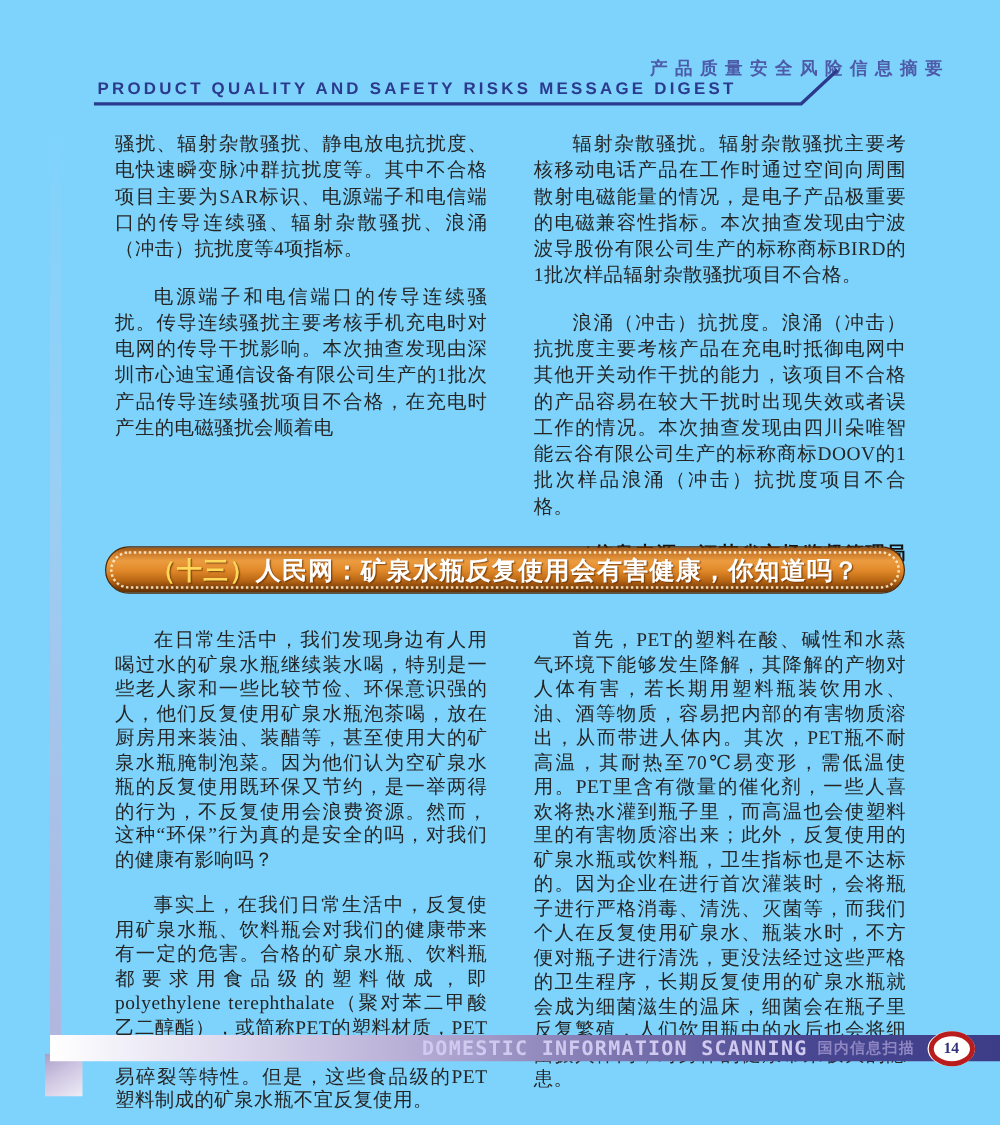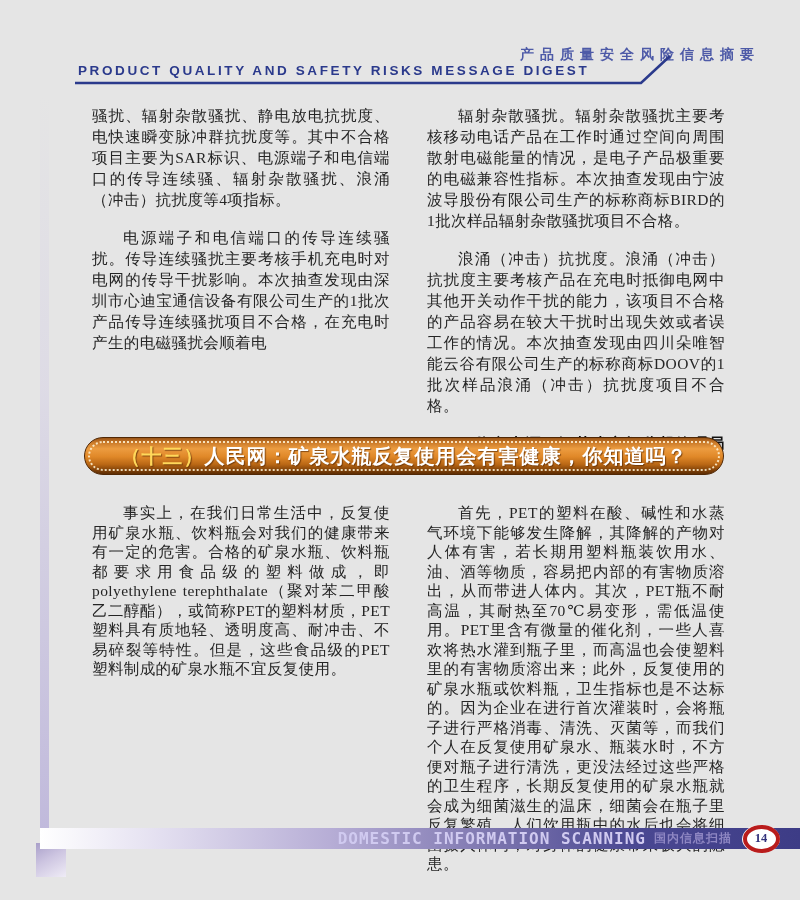--- a/index.html
+++ b/index.html
@@ -1,17 +1,17 @@
 <!DOCTYPE html>
 <html><head>
 <meta charset="utf-8">
 <style>
   html,body { margin:0; padding:0; background:#ffffff; }
   .page {
-    position:relative; width:800px; height:900px; background:#e5e5e5; overflow:hidden;
+    position:relative; width:800px; height:900px; background:#7dd3fc; overflow:hidden;
     font-family:"Liberation Serif","DejaVu Serif",serif;
   }
   
   .header-cn {
     position:absolute; top:46px; right:40px; color:#4d5aa7;
     font-family:"Liberation Sans",sans-serif; font-weight:bold;
     font-size:14px; letter-spacing:6px; white-space:nowrap;
   }
   .header-en {
     position:absolute; top:63px; left:78px; color:#2b3a8c;
@@ -104,20 +104,21 @@
     <p class="ind gap">浪涌（冲击）抗扰度。浪涌（冲击）抗扰度主要考核产品在充电时抵御电网中其他开关动作干扰的能力，该项目不合格的产品容易在较大干扰时出现失效或者误工作的情况。本次抽查发现由四川朵唯智能云谷有限公司生产的标称商标DOOV的1批次样品浪涌（冲击）抗扰度项目不合格。</p>
     <p class="ind gap bold">（信息来源：江苏省市场监督管理局官网 摘录人：朱卫敏）</p>
   </div>
 
   <div class="banner">
     <span class="b-idx">（十三）</span>
       <span class="b-ttl">人民网：矿泉水瓶反复使用会有害健康，你知道吗？</span>
   </div>
 
   <div class="col s2 colL">
+    <p class="ind">在日常生活中，我们发现身边有人用喝过水的矿泉水瓶继续装水喝，特别是一些老人家和一些比较节俭、环保意识强的人，他们反复使用矿泉水瓶泡茶喝，放在厨房用来装油、装醋等，甚至使用大的矿泉水瓶腌制泡菜。因为他们认为空矿泉水瓶的反复使用既环保又节约，是一举两得的行为，不反复使用会浪费资源。然而，这种“环保”行为真的是安全的吗，对我们的健康有影响吗？</p>
     <p class="ind">事实上，在我们日常生活中，反复使用矿泉水瓶、饮料瓶会对我们的健康带来有一定的危害。合格的矿泉水瓶、饮料瓶都要求用食品级的塑料做成，即polyethylene terephthalate（聚对苯二甲酸乙二醇酯），或简称PET的塑料材质，PET塑料具有质地轻、透明度高、耐冲击、不易碎裂等特性。但是，这些食品级的PET塑料制成的矿泉水瓶不宜反复使用。</p>
   </div>
 
   <div class="col s2 colR">
     <p class="ind">首先，PET的塑料在酸、碱性和水蒸气环境下能够发生降解，其降解的产物对人体有害，若长期用塑料瓶装饮用水、油、酒等物质，容易把内部的有害物质溶出，从而带进人体内。其次，PET瓶不耐高温，其耐热至70℃易变形，需低温使用。PET里含有微量的催化剂，一些人喜欢将热水灌到瓶子里，而高温也会使塑料里的有害物质溶出来；此外，反复使用的矿泉水瓶或饮料瓶，卫生指标也是不达标的。因为企业在进行首次灌装时，会将瓶子进行严格消毒、清洗、灭菌等，而我们个人在反复使用矿泉水、瓶装水时，不方便对瓶子进行清洗，更没法经过这些严格的卫生程序，长期反复使用的矿泉水瓶就会成为细菌滋生的温床，细菌会在瓶子里反复繁殖，人们饮用瓶中的水后也会将细菌摄入体内，对身体的健康带来极大的隐患。</p>
   </div>
 
   <div class="corner"></div>
 
   <div class="footer">

